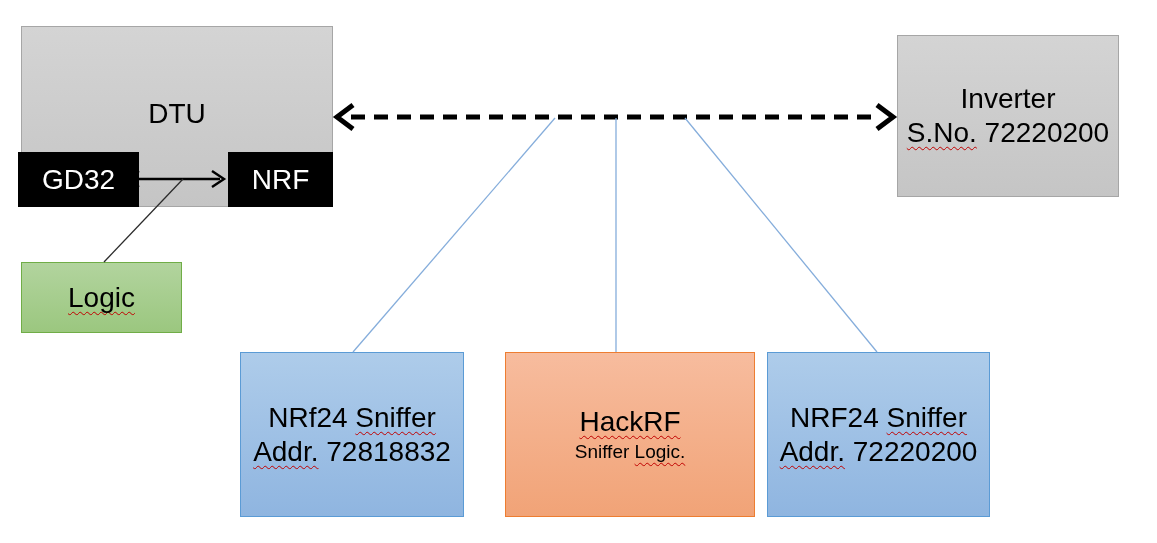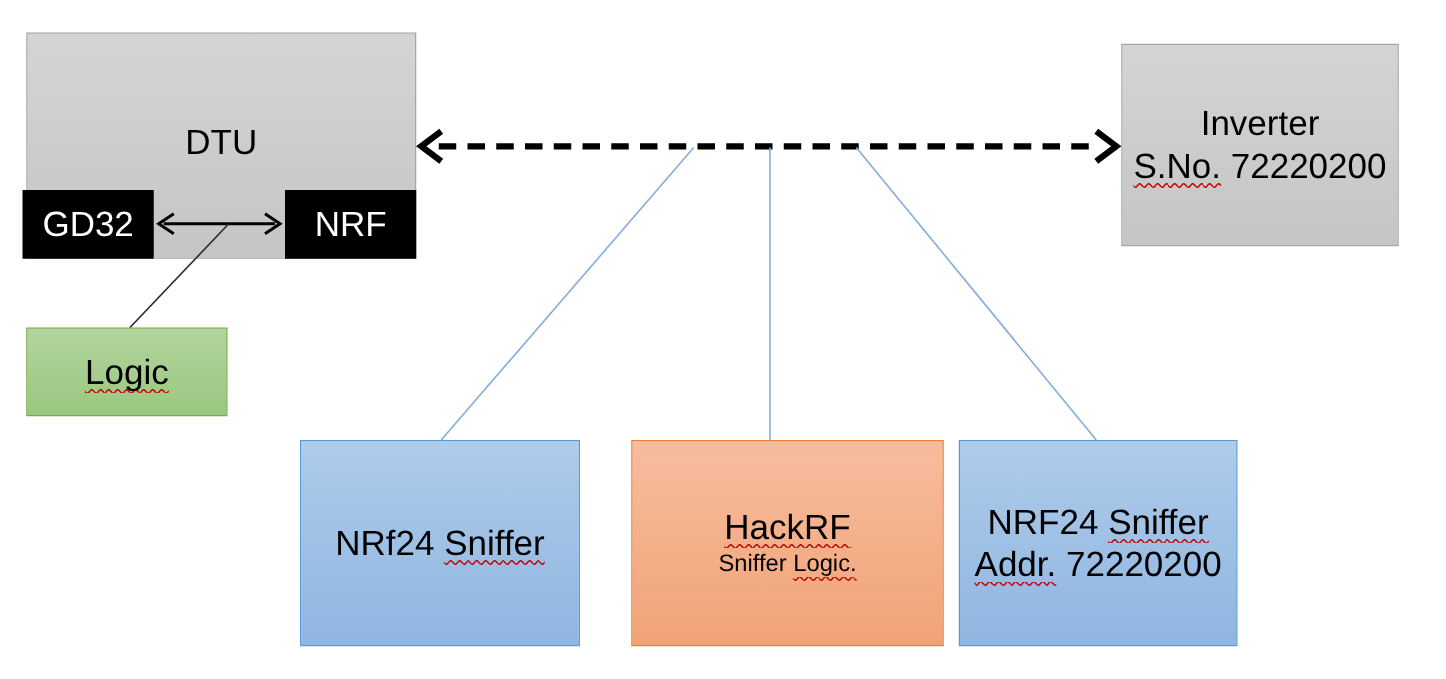--- a/index.html
+++ b/index.html
@@ -52,21 +52,21 @@
     border: 1px solid #A6A6A6;
   }
   #dtu      { left: 21px;  top: 26px;  width: 312px; height: 181px; padding-bottom: 6px; }
   #inverter { left: 897px; top: 35px;  width: 222px; height: 162px; }
   
   .black {
     background: #000000;
     color: #ffffff;
     z-index: 2;
   }
-  #gd32 { left: 18px;  top: 152px; width: 105px; height: 55px; }
+  #gd32 { left: 18px;  top: 152px; width: 121px; height: 55px; }
   #nrf  { left: 228px; top: 152px; width: 105px; height: 55px; }
   
   #logic {
     left: 21px; top: 262px; width: 161px; height: 71px;
     background: linear-gradient(#B2D49E, #9BC77F);
     border: 1.5px solid #70AD47;
   }
   
   .blue {
     background: linear-gradient(#AECCEA, #8FB5E0);
@@ -127,20 +127,21 @@
     <div class="line">NRF</div>
   </div>
 
   <div class="node gray" id="inverter">
     <div class="line">Inverter</div>
     <div class="line"><span class="sq">S.No.</span> <span>72220200</span></div>
   </div>
 
   <div class="node blue" id="sniffer-left">
     <div class="line"><span>NRf24</span> <span class="sq">Sniffer</span></div>
+    <div class="line"><span class="sq">Addr.</span> <span>72818832</span></div>
   </div>
 
   <div class="node orange" id="hackrf">
     <div class="line sq">HackRF</div>
     <div class="subline"><span>Sniffer</span> <span class="sq">Logic.</span></div>
   </div>
 
   <div class="node blue" id="sniffer-right">
     <div class="line"><span>NRF24</span> <span class="sq">Sniffer</span></div>
     <div class="line"><span class="sq">Addr.</span> <span>72220200</span></div>

